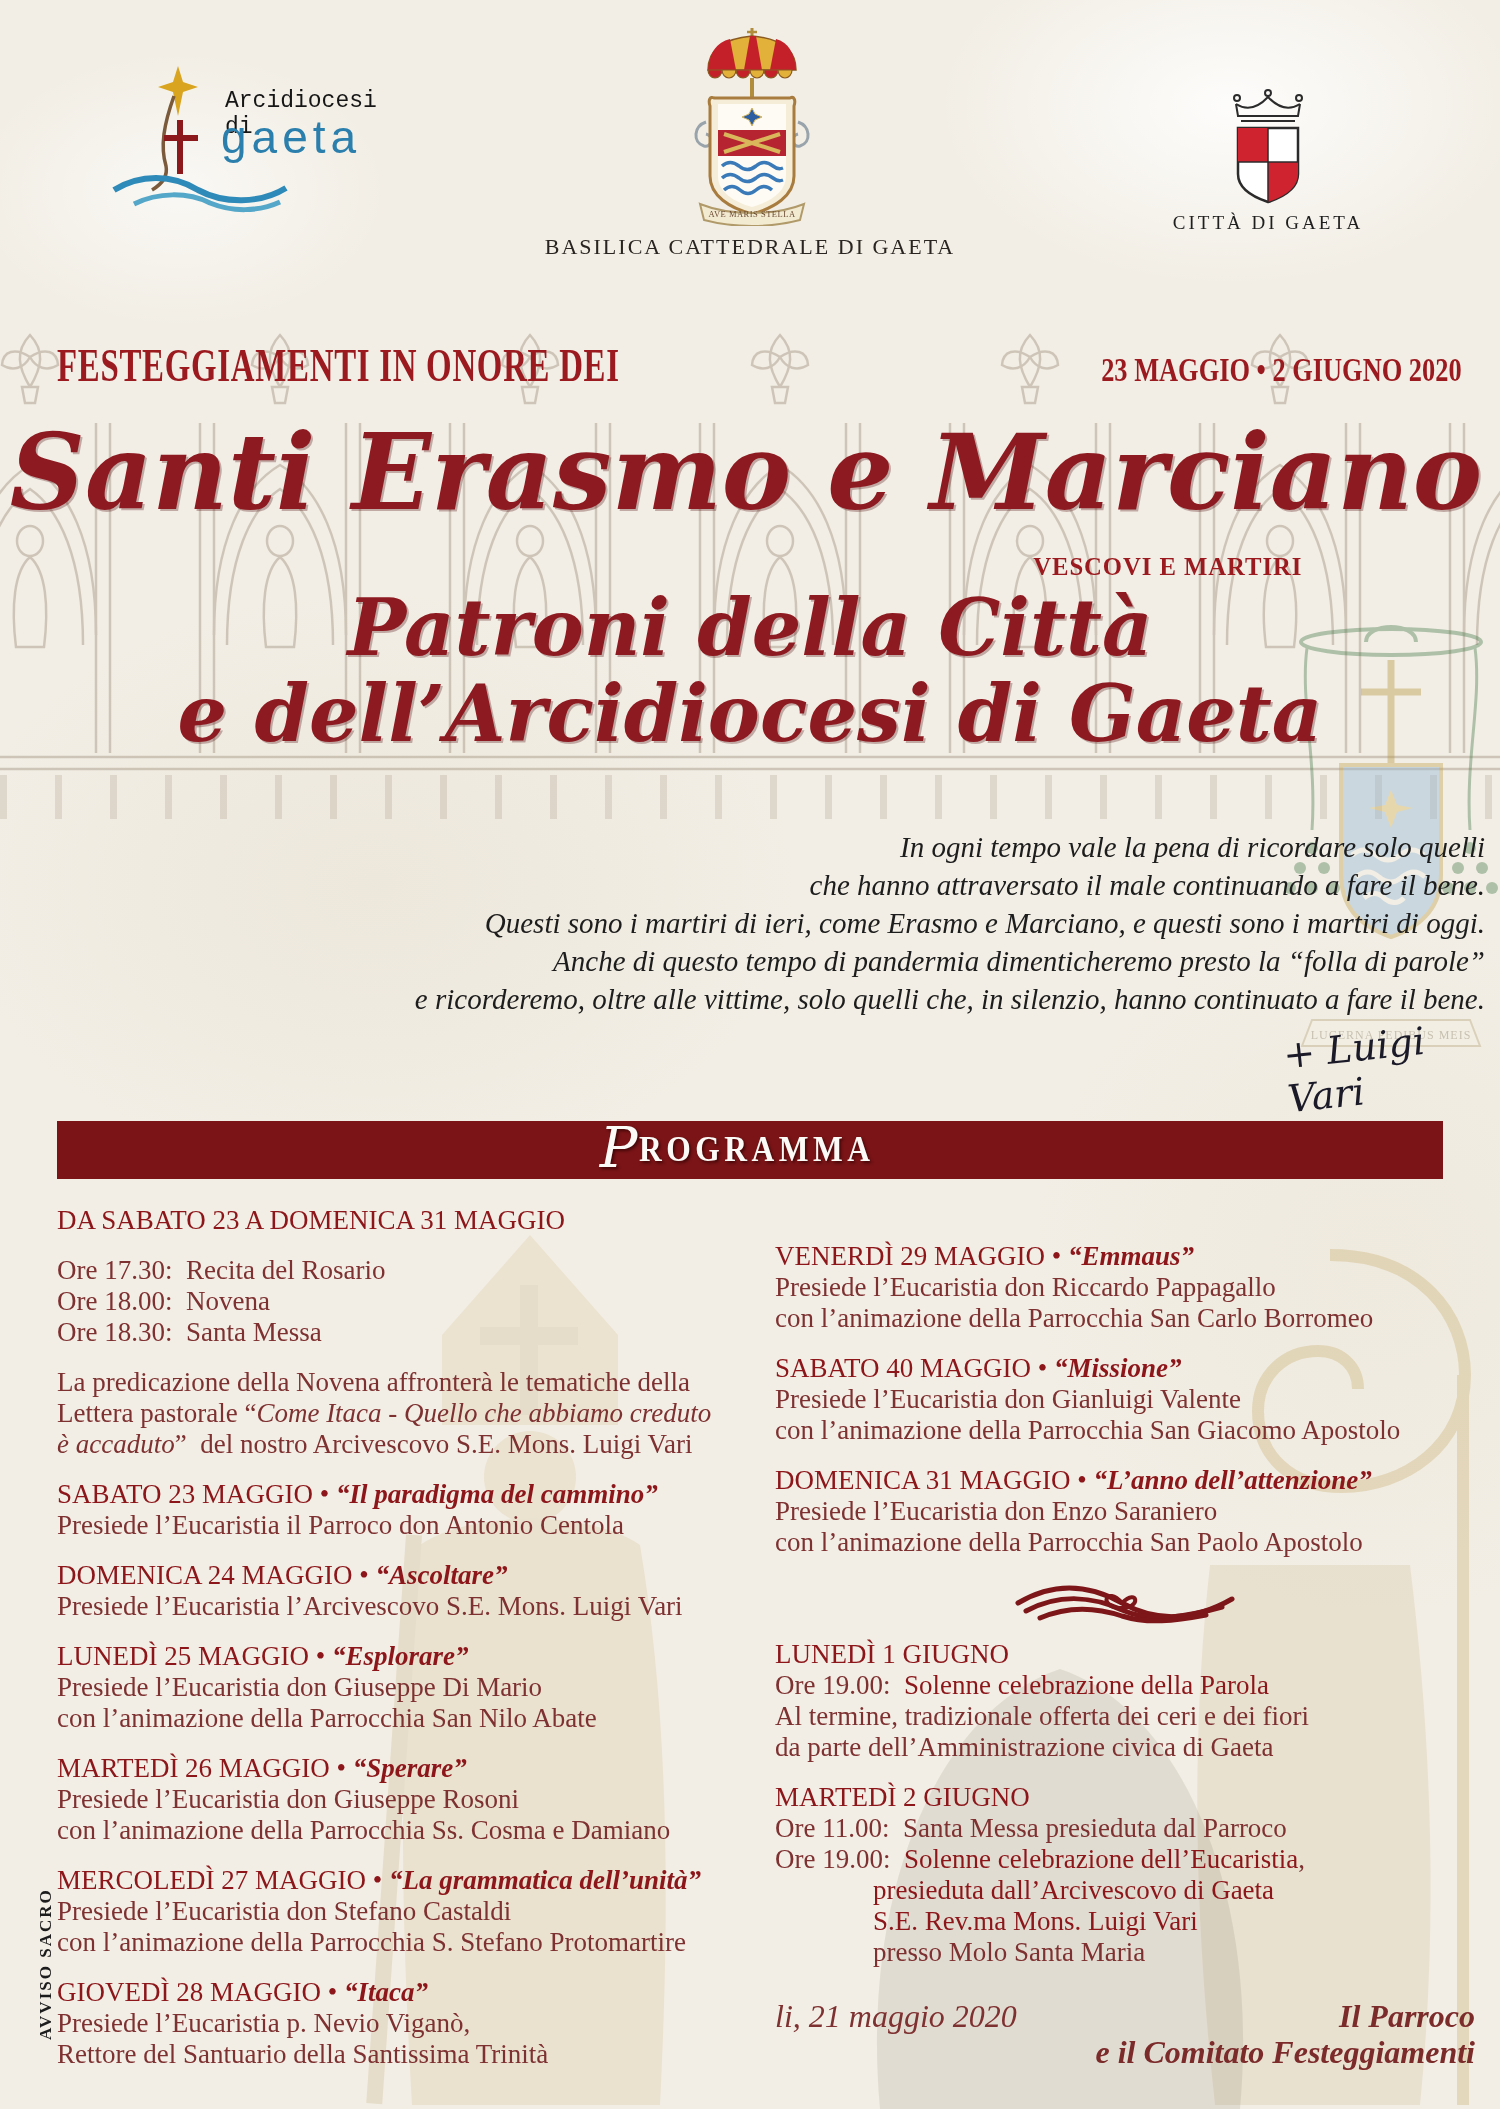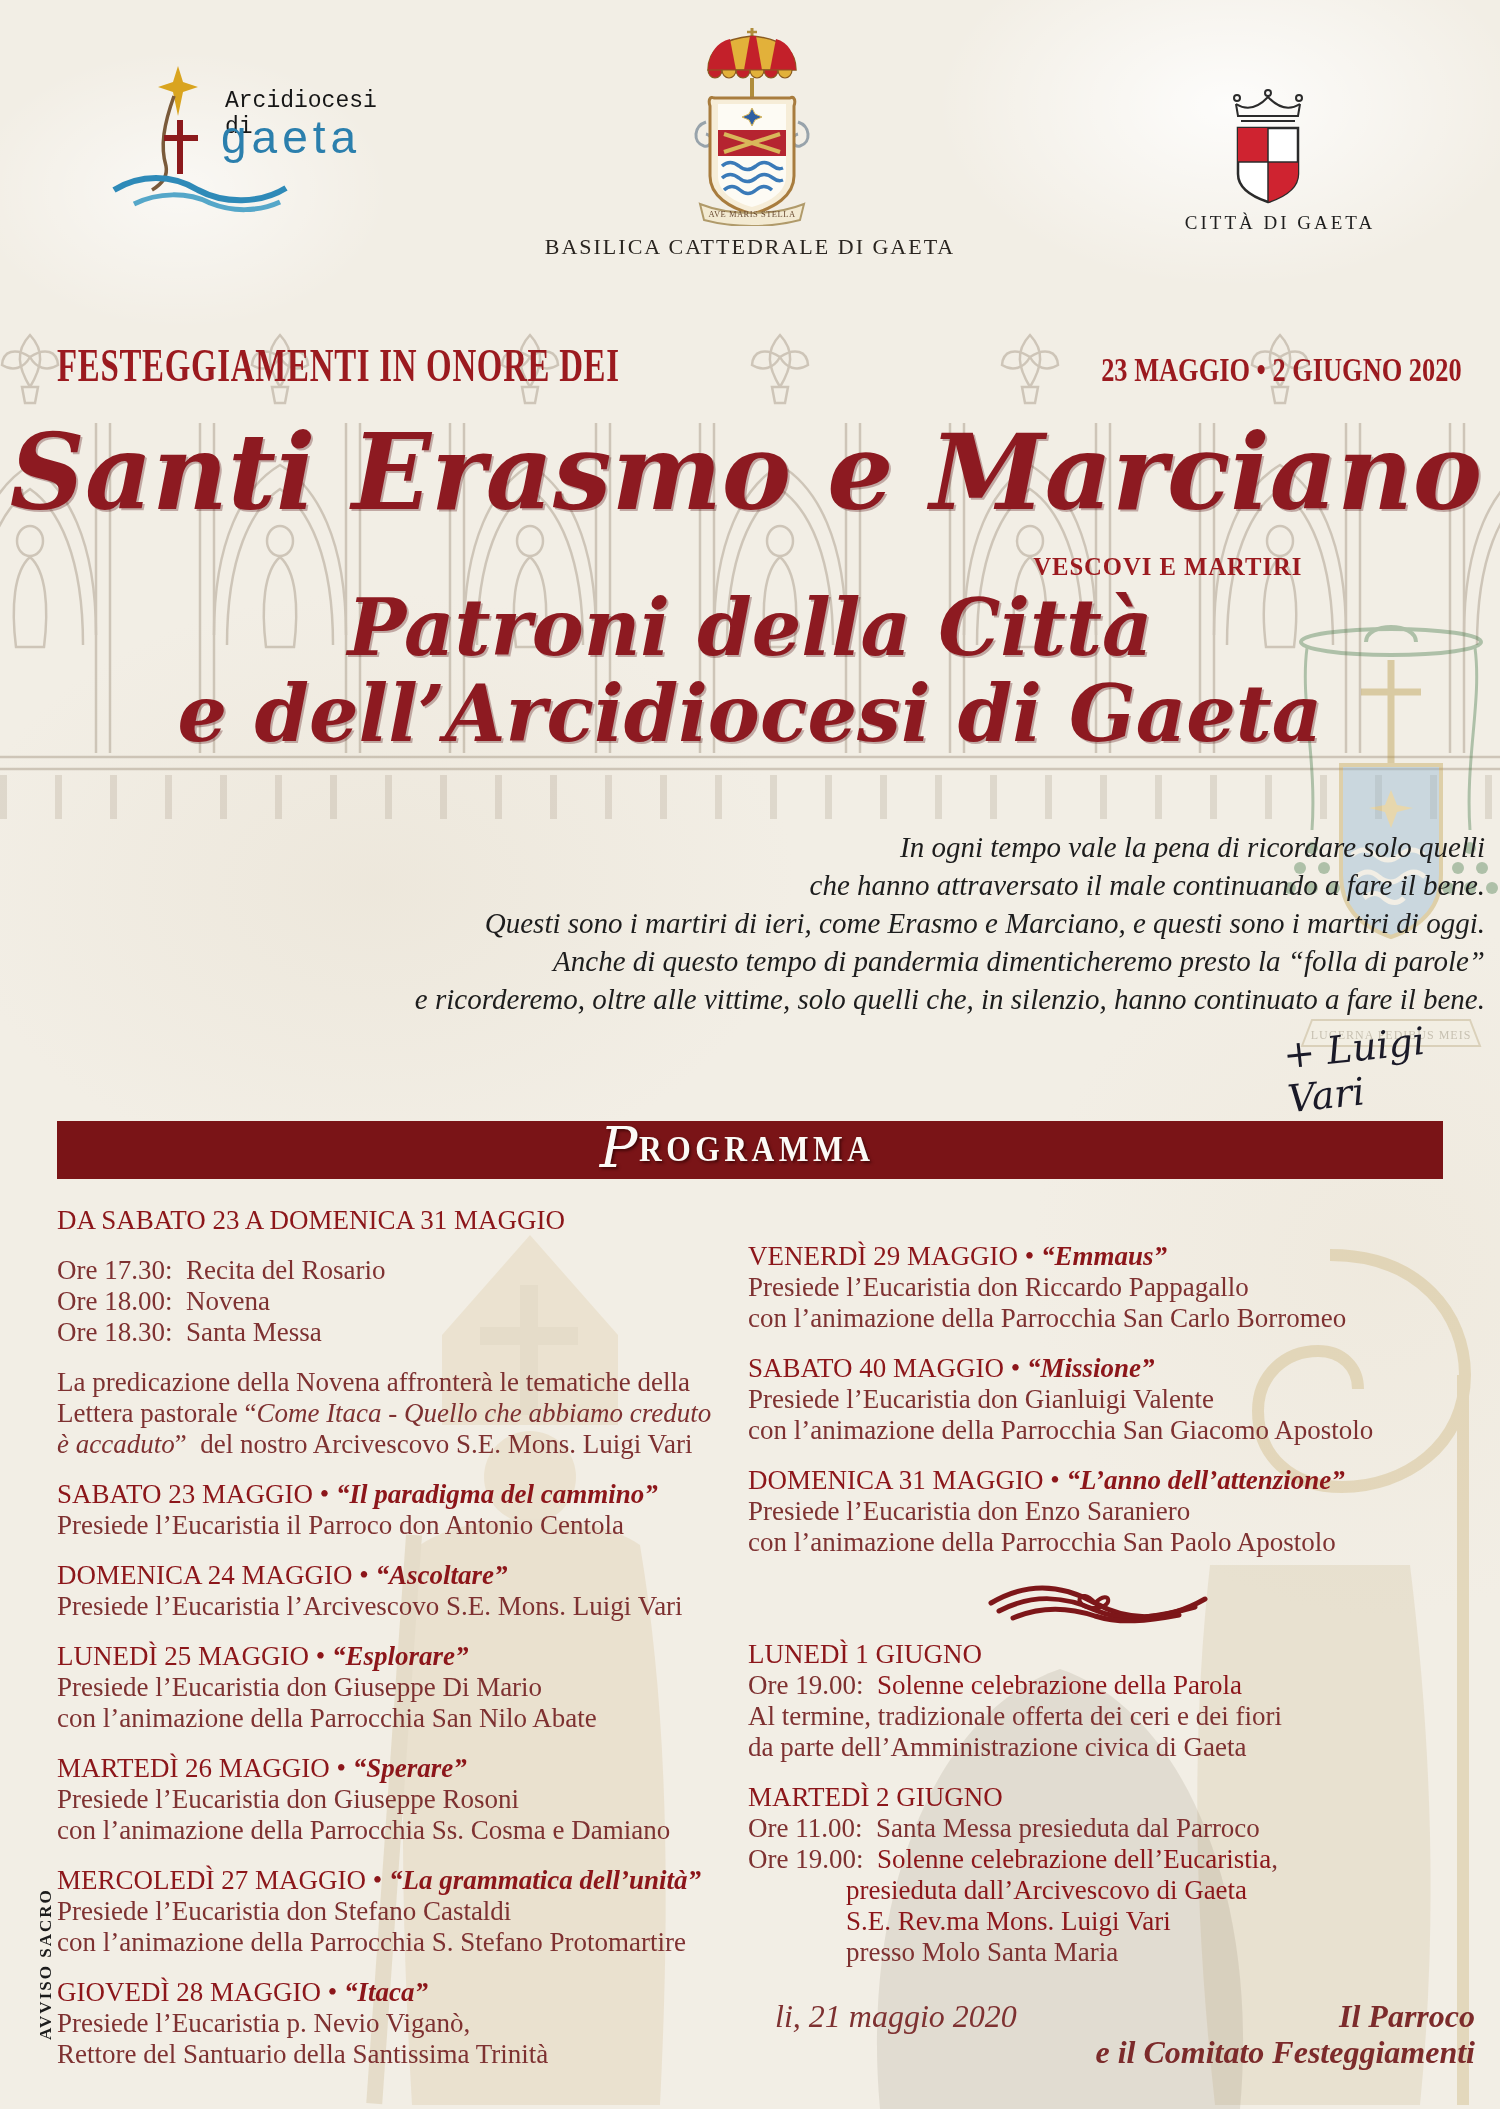--- a/index.html
+++ b/index.html
@@ -34,21 +34,21 @@
   .signature{left:1285px;top:1022px;width:220px;font-family:"DejaVu Serif",serif;font-style:italic;font-size:38px;color:#1a1a28;transform:rotate(-6deg);}
 
   
   .banner{left:57px;top:1121px;width:1386px;height:58px;background:#7a1417;display:flex;align-items:center;justify-content:center;}
   .banner .p0{font-family:"DejaVu Serif",serif;font-style:italic;font-size:56px;color:#fbfaf6;position:relative;top:-3px;margin-right:1px;text-shadow:2px 2px 3px rgba(40,0,0,.65);}
   .banner .p1{font-weight:bold;font-size:35px;letter-spacing:5px;color:#fbfaf6;transform:scaleX(.9);transform-origin:0 50%;text-shadow:2px 2px 3px rgba(40,0,0,.65);}
 
   
   .pcol{position:absolute;top:1205px;font-size:27px;line-height:31px;color:#7e3131;z-index:2;}
   .pcol-left{left:57px;width:712px;}
-  .pcol-right{left:748px;width:700px;padding-top:36px;}
+  .pcol-right{left:775px;width:700px;padding-top:36px;}
   .pblock{margin-bottom:19px;}
   .p-line{white-space:pre-wrap;}
   .p-line.ind{padding-left:98px;}
   .s-b{font-weight:normal;color:#8c161a;}
   .s-i{font-style:italic;}
   .s-bi{font-weight:bold;font-style:italic;color:#8c161a;}
   .divider{display:block;margin:14px auto 12px auto;}
 
   
   .pfooter{left:775px;top:1998px;width:700px;display:flex;justify-content:space-between;align-items:flex-start;font-size:32px;color:#7e3131;z-index:2;}
@@ -180,21 +180,21 @@
         <path d="M68,16 L70,28 L130,28 L132,16"></path>
         <line x1="70" y1="28" x2="130" y2="28"></line>
           <line x1="73" y1="33" x2="127" y2="33"></line>
       </g>
       <path d="M70,40 h60 v46 q0,18 -30,28 q-30,-10 -30,-28 Z" fill="#ffffff" stroke="#2b2b2b" stroke-width="2.5"></path>
       <rect x="70" y="40" width="30" height="34" fill="#cf2330"></rect>
       <path d="M100,74 h30 v12 q0,18 -30,28 Z" fill="#cf2330"></path>
       <line x1="100" y1="40" x2="100" y2="114" stroke="#2b2b2b" stroke-width="1.5"></line>
       <line x1="70" y1="74" x2="130" y2="74" stroke="#2b2b2b" stroke-width="1.5"></line>
     </svg>
-    <div class="abs citta-caption" style="left:12px;top:124px;">CITTÀ DI GAETA</div>
+    <div class="abs citta-caption" style="left:0;top:124px;">CITTÀ DI GAETA</div>
   </div>
 
   <div class="abs l1 kicker" style="left:57px;top:338px;">FESTEGGIAMENTI IN ONORE DEI</div>
   <div class="abs l1 dates" style="right:38px;top:352px;">23 MAGGIO • 2 GIUGNO 2020</div>
   <div class="abs l1 script main-title">Santi Erasmo e Marciano</div>
   <div class="abs l1 subtitle">VESCOVI E MARTIRI</div>
   <div class="abs l1 script patroni" style="top:582px;">Patroni della Città</div>
   <div class="abs l1 script patroni" style="top:668px;">e dell’Arcidiocesi di Gaeta</div>
 
   <svg class="abs l0 fade40" style="left:1282px;top:600px;" width="218" height="470" viewBox="0 0 218 470">

